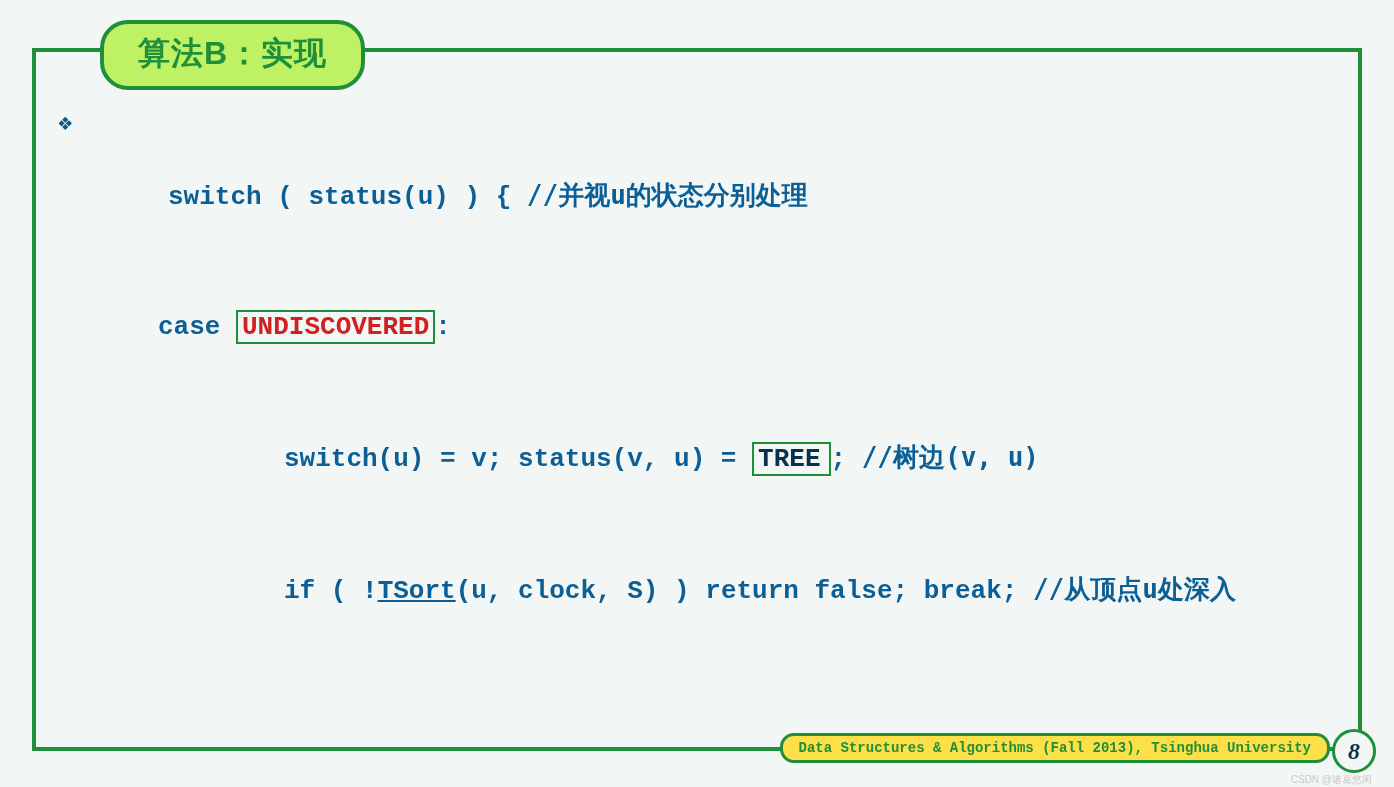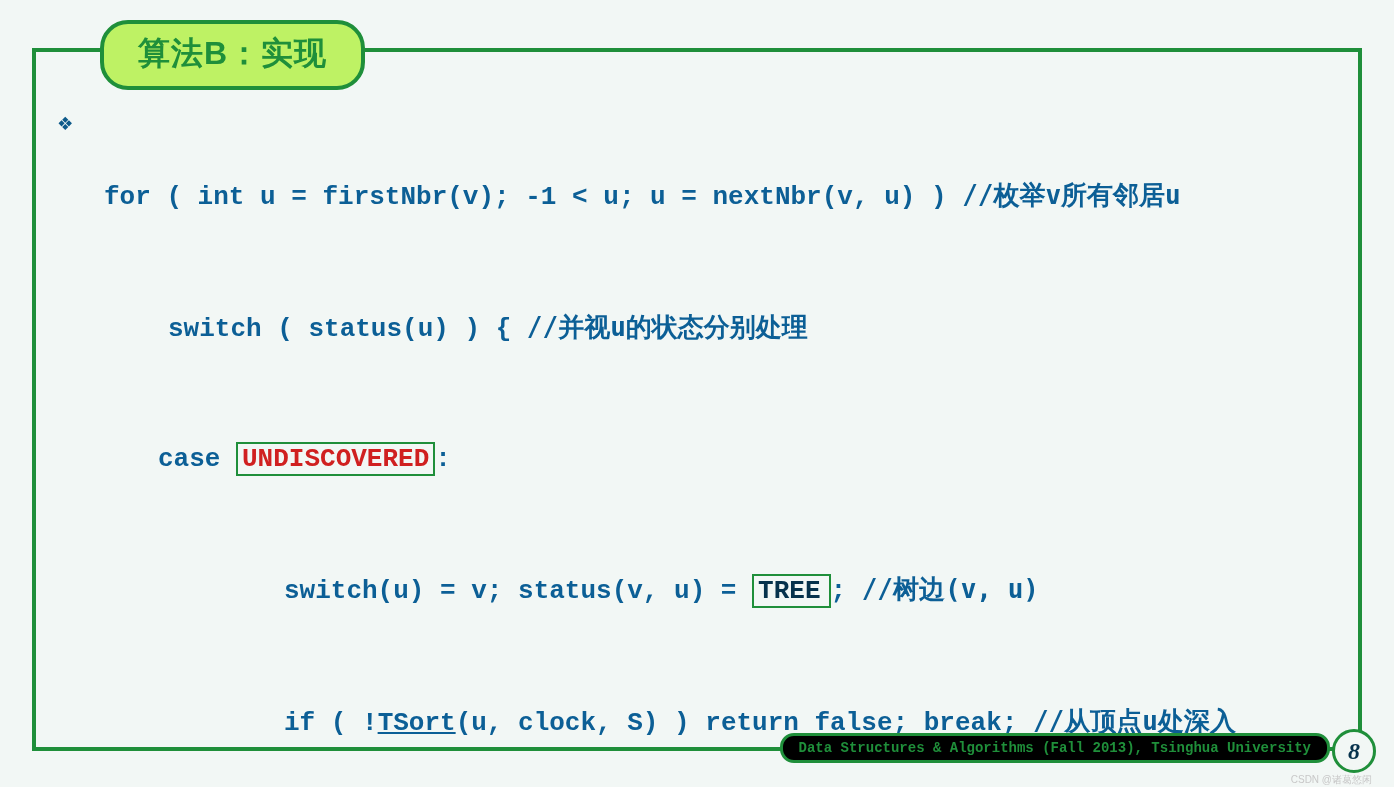--- a/index.html
+++ b/index.html
@@ -62,21 +62,21 @@
   }
   .kw   { color: #0c5f96; font-weight: 700; }
   .cmt  { color: #0c5f96; font-weight: 700; font-family: "Microsoft YaHei", "SimHei", "Consolas", monospace; }
   .box-red { color: #d02020; border: 2px solid #1f8f3a; padding: 0 4px 0 4px; font-weight: 700; }
   .box-grn { color: #06324c; border: 2px solid #1f8f3a; padding: 0 8px 0 4px; font-weight: 700; }
   .uline { text-decoration: underline; }
   .footer-pill {
     position: absolute;
     right: 64px;
     bottom: 24px;
-    background: #000000;
+    background: #fde047;
     border: 3px solid #1f8f3a;
     border-radius: 14px;
     padding: 3px 16px;
     z-index: 2;
   }
   .footer-pill span { color: #1f8f3a; font-size: 14px; font-weight: 700; }
   .pagenum {
     position: absolute;
     right: 18px;
     bottom: 14px;
@@ -111,21 +111,20 @@
 <div class="slide-border"></div>
 
 <div class="title-pill">
   <span>算法B：实现</span>
 </div>
 
 <div class="content">
   <div class="bullet">❖</div>
 
   <div class="code">
-<div class="l1"><span class="kw">for ( int u = firstNbr(v); -1 &lt; u; u = nextNbr(v, u) ) </span><span class="cmt">//枚举v所有邻居u</span></div>
 <div class="l2"><span class="kw">switch ( status(u) ) { </span><span class="cmt">//并视u的状态分别处理</span></div>
 <div class="l3"><span class="kw">case </span><span class="box-red">UNDISCOVERED</span><span class="kw">:</span></div>
 <div class="l4"><span class="kw">switch(u) = v; status(v, u) = </span><span class="box-grn">TREE</span><span class="kw">; </span><span class="cmt">//树边(v, u)</span></div>
 <div class="l4"><span class="kw">if ( !</span><span class="kw uline">TSort</span><span class="kw">(u, clock, S) ) return false; break; </span><span class="cmt">//从顶点u处深入</span></div>
 
 
 
 
 
   </div>

